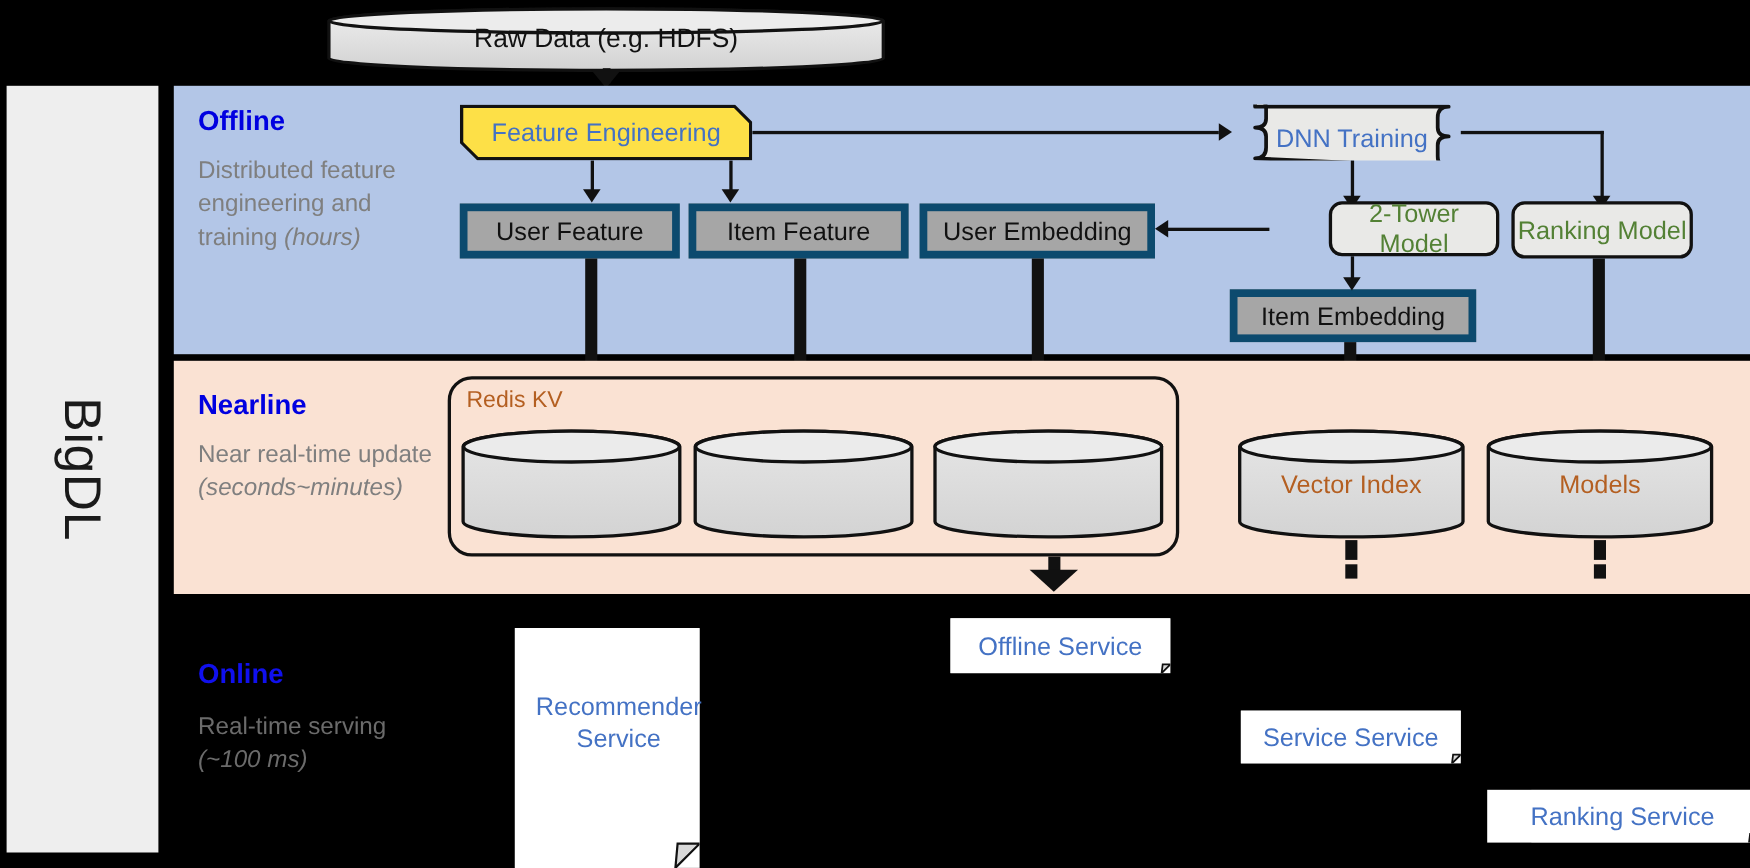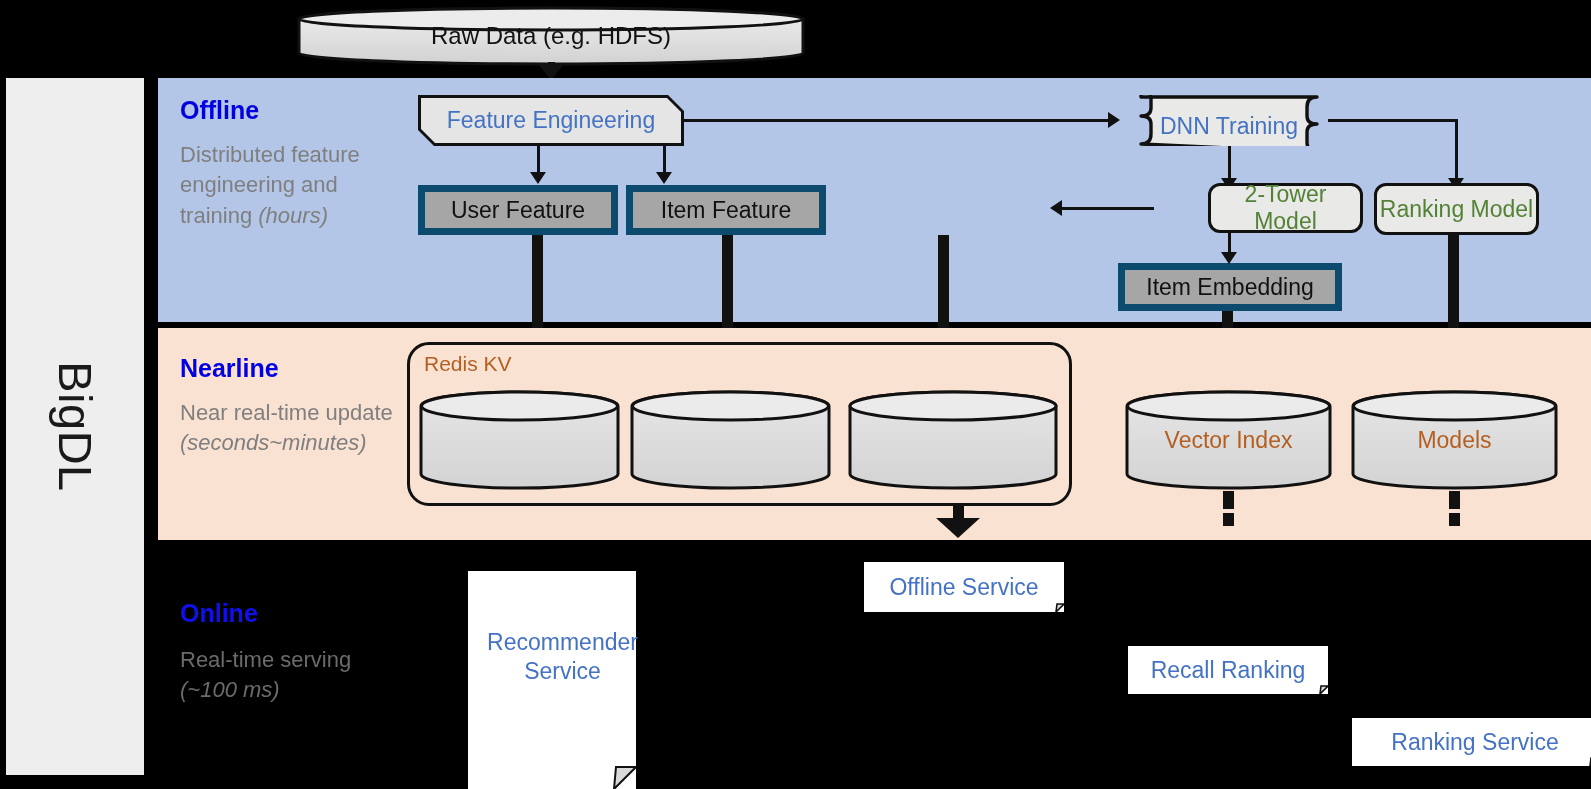--- a/index.html
+++ b/index.html
@@ -25,21 +25,21 @@
   .band-online .band-title{color:#1010ee;}
   .band-online .band-sub{color:#6b6b6b;}
 
   
   .box{position:absolute;display:flex;align-items:center;justify-content:center;text-align:center;
        box-sizing:border-box;}
   .gray-box{background:#a6a6a6;border:7px solid #0c4a6e;color:#111;font-size:23px;}
   .rounded-box{background:#e9e9e7;border:3px solid #111;border-radius:12px;color:#538135;font-size:23px;}
   .flag-wrap{position:absolute;background:#111;
      clip-path:polygon(0 0, calc(100% - 16px) 0, 100% 16px, 100% 100%, 16px 100%, 0 calc(100% - 16px));}
-  .flag-inner{position:absolute;left:3px;top:3px;right:3px;bottom:3px;background:#e5e5e5;
+  .flag-inner{position:absolute;left:3px;top:3px;right:3px;bottom:3px;background:#fde047;
      display:flex;align-items:center;justify-content:center;color:#4472c4;font-size:23px;
      clip-path:polygon(0 0, calc(100% - 14px) 0, 100% 14px, 100% 100%, 14px 100%, 0 calc(100% - 14px));}
 
   
   .dnn-wrap{position:absolute;}
   .dnn-wrap svg{position:absolute;left:0;top:0;}
   .dnn-wrap .lbl{position:absolute;left:0;top:0;right:0;bottom:0;display:flex;align-items:center;
      justify-content:center;color:#4472c4;font-size:23px;margin-top:12px;}
 
   
@@ -134,20 +134,23 @@
   <div class="hthin" style="left:1328px;top:119px;width:130px;"></div>
   <div class="thin" style="left:1455px;top:119px;height:61px;"></div>
   <div class="ah ah-down-s" style="left:1448px;top:178px;"></div>
 
   <div class="box gray-box" style="left:418px;top:185px;width:200px;height:50px;">
     <span>User Feature</span>
   </div>
   <div class="box gray-box" style="left:626px;top:185px;width:200px;height:50px;">
     <span>Item Feature</span>
   </div>
+  <div class="box gray-box" style="left:836px;top:185px;width:214px;height:50px;">
+    <span>User Embedding</span>
+  </div>
   <div class="box gray-box" style="left:1118px;top:263px;width:224px;height:48px;">
     <span>Item Embedding</span>
   </div>
 
   <div class="box rounded-box" style="left:1208px;top:183px;width:155px;height:50px;">
     <span>2-Tower Model</span>
   </div>
   <div class="box rounded-box" style="left:1374px;top:183px;width:165px;height:52px;">
     <span>Ranking Model</span>
   </div>
@@ -258,21 +261,21 @@
       <path d="M200 42 L192 50 L193 42 Z" fill="#d9d9d9" stroke="#111" stroke-width="1.6"></path>
     </svg>
     <div class="lbl">Offline Service</div>
   </div>
 
   <div class="doc" style="left:1128px;top:646px;width:200px;height:48px;">
     <svg width="200" height="48" viewBox="0 0 200 48">
       <path d="M0 0 H200 V40 L192 48 H0 Z" fill="#ffffff"></path>
       <path d="M200 40 L192 48 L193 40 Z" fill="#d9d9d9" stroke="#111" stroke-width="1.6"></path>
     </svg>
-    <div class="lbl">Recall Ranking</div>
+    <div class="lbl">Service Service</div>
   </div>
 
   <div class="doc" style="left:1352px;top:718px;width:206px;height:48px;padding-left:40px;">
     <svg width="206" height="48" viewBox="0 0 206 48">
       <path d="M0 0 H206 V40 L198 48 H0 Z" fill="#ffffff"></path>
       <path d="M206 40 L198 48 L199 40 Z" fill="#d9d9d9" stroke="#111" stroke-width="1.6"></path>
     </svg>
     <div class="lbl">Ranking Service</div>
   </div>
 

